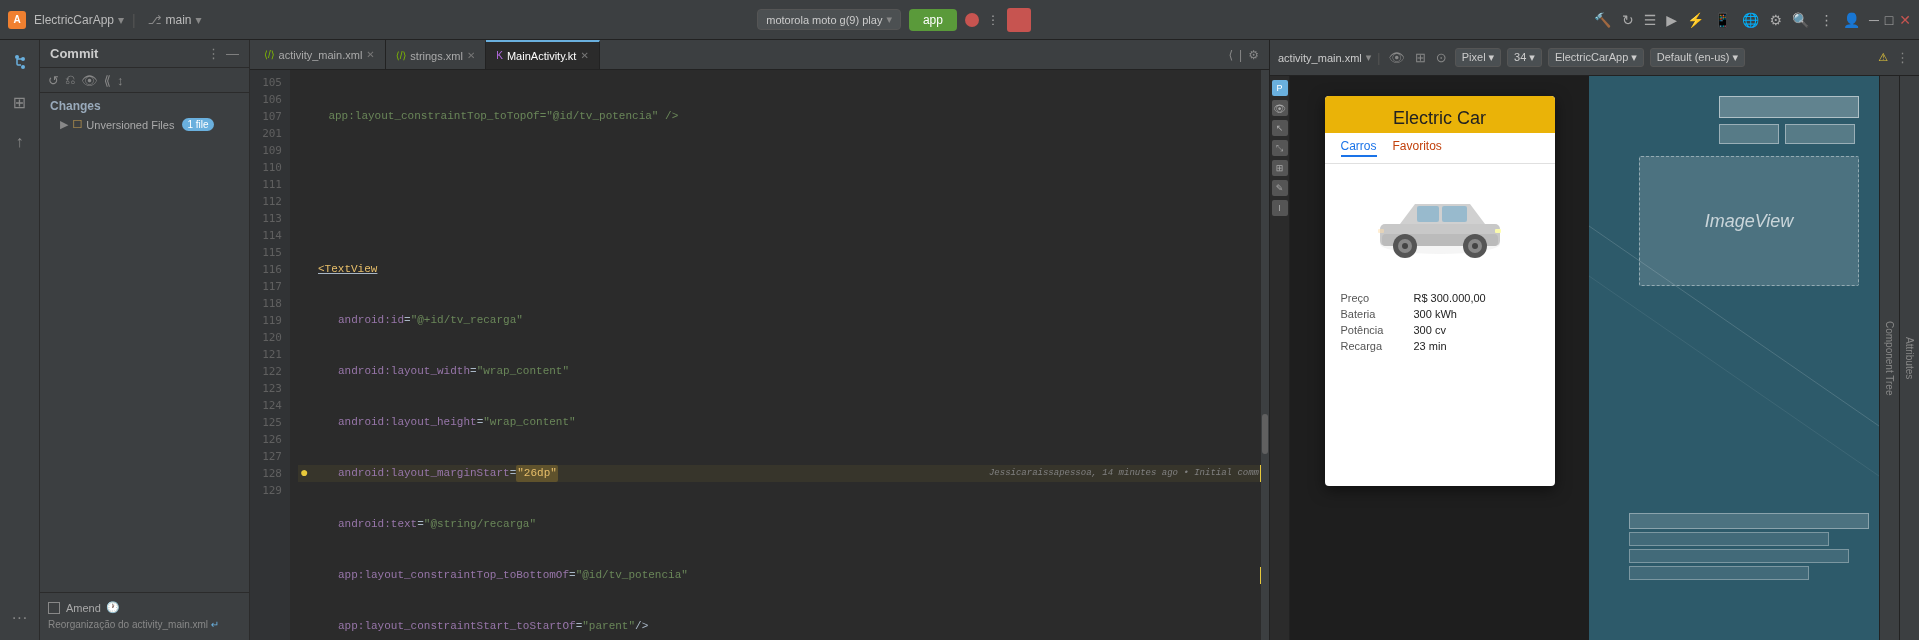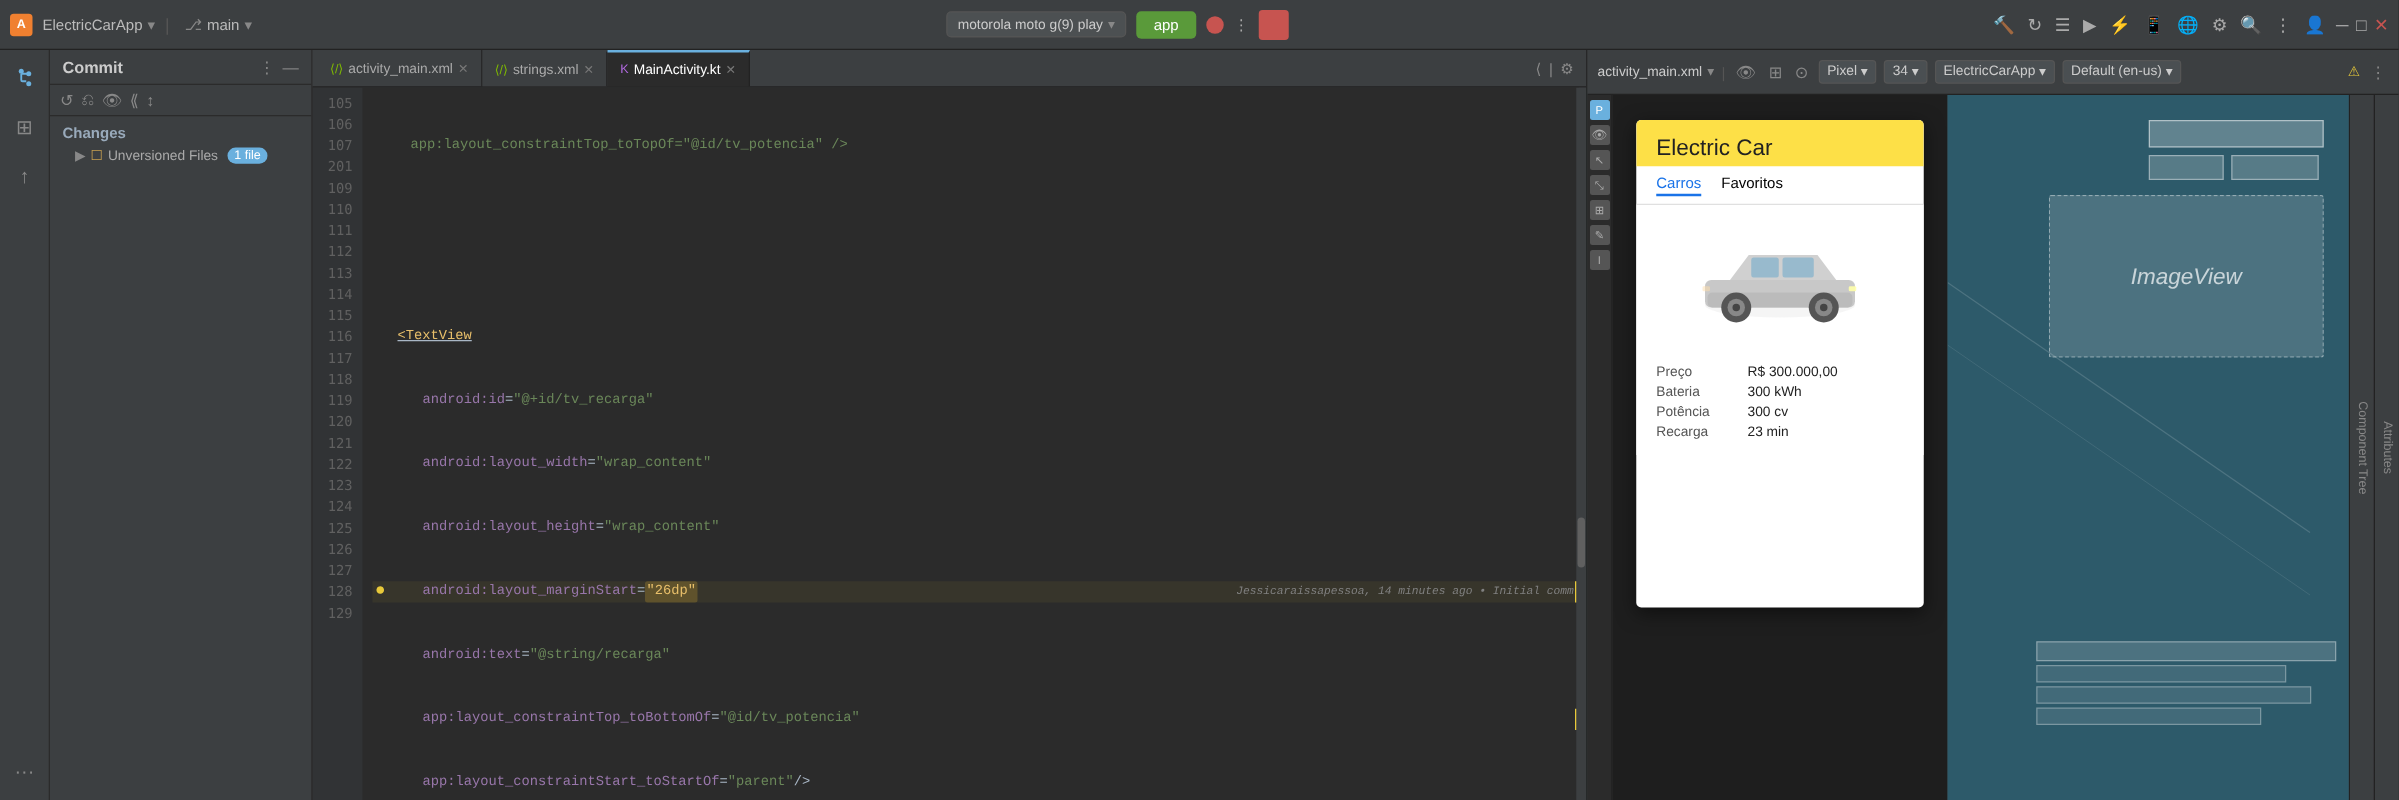--- a/index.html
+++ b/index.html
@@ -375,54 +375,55 @@
     }
     .palette-btn.active { background: #6ab0de; color: white; }
     .preview-phone {
       flex: 1;
       background: #1e1e1e;
       display: flex;
       flex-direction: column;
       position: relative;
     }
     .preview-secondary {
-      width: 321px;
+      width: 290px;
       background: #2d5a6a;
       position: relative;
       overflow: hidden;
     }
     
     .app-mockup {
       background: white;
       width: 230px;
       height: 390px;
       margin: 20px auto;
       border-radius: 4px;
       overflow: hidden;
       box-shadow: 0 4px 15px rgba(0,0,0,0.5);
     }
     .app-header {
-      background: #fde047;
+      background: #eab308;
       padding: 12px 16px 4px;
+      text-align: center;
     }
     .app-title {
       font-size: 18px;
       font-weight: 500;
       color: #222;
       font-family: Arial, sans-serif;
     }
     .app-nav {
       display: flex;
       gap: 16px;
       padding: 6px 16px;
       border-bottom: 1px solid #e0e0e0;
     }
     .app-nav-item {
       font-size: 12px;
-      color: #000000;
+      color: #c2410c;
       cursor: pointer;
       font-family: Arial, sans-serif;
     }
     .app-nav-item.active {
       color: #1a73e8;
       border-bottom: 2px solid #1a73e8;
       padding-bottom: 2px;
     }
     .app-car-image {
       width: 100%;
@@ -603,20 +604,31 @@
       <span class="commit-toolbar-icon">↕</span>
     </div>
     <div class="changes-label">Changes</div>
     <div class="unversioned-row">
       <span style="color:#888; font-size:11px;">▶</span>
       <span class="folder-icon">☐</span>
       <span class="unversioned-text">Unversioned Files</span>
       <span class="file-count-badge">1 file</span>
     </div>
 
+    <div class="commit-bottom">
+      <div class="amend-row">
+        <div class="amend-checkbox"></div>
+        <span>Amend</span>
+        <span style="color:#888;">🕐</span>
+      </div>
+      <div class="reorganizacao-text">
+        <span>Reorganização do activity_main.xml</span>
+        <span class="arrow-icon"> ↵</span>
+      </div>
+    </div>
   </div>
 
   <div class="code-editor">
 
     <div class="editor-tabs">
       <div class="editor-tab">
         <span class="tab-file-icon">⟨/⟩</span>
         <span>activity_main.xml</span>
         <span class="tab-close">✕</span>
       </div>

